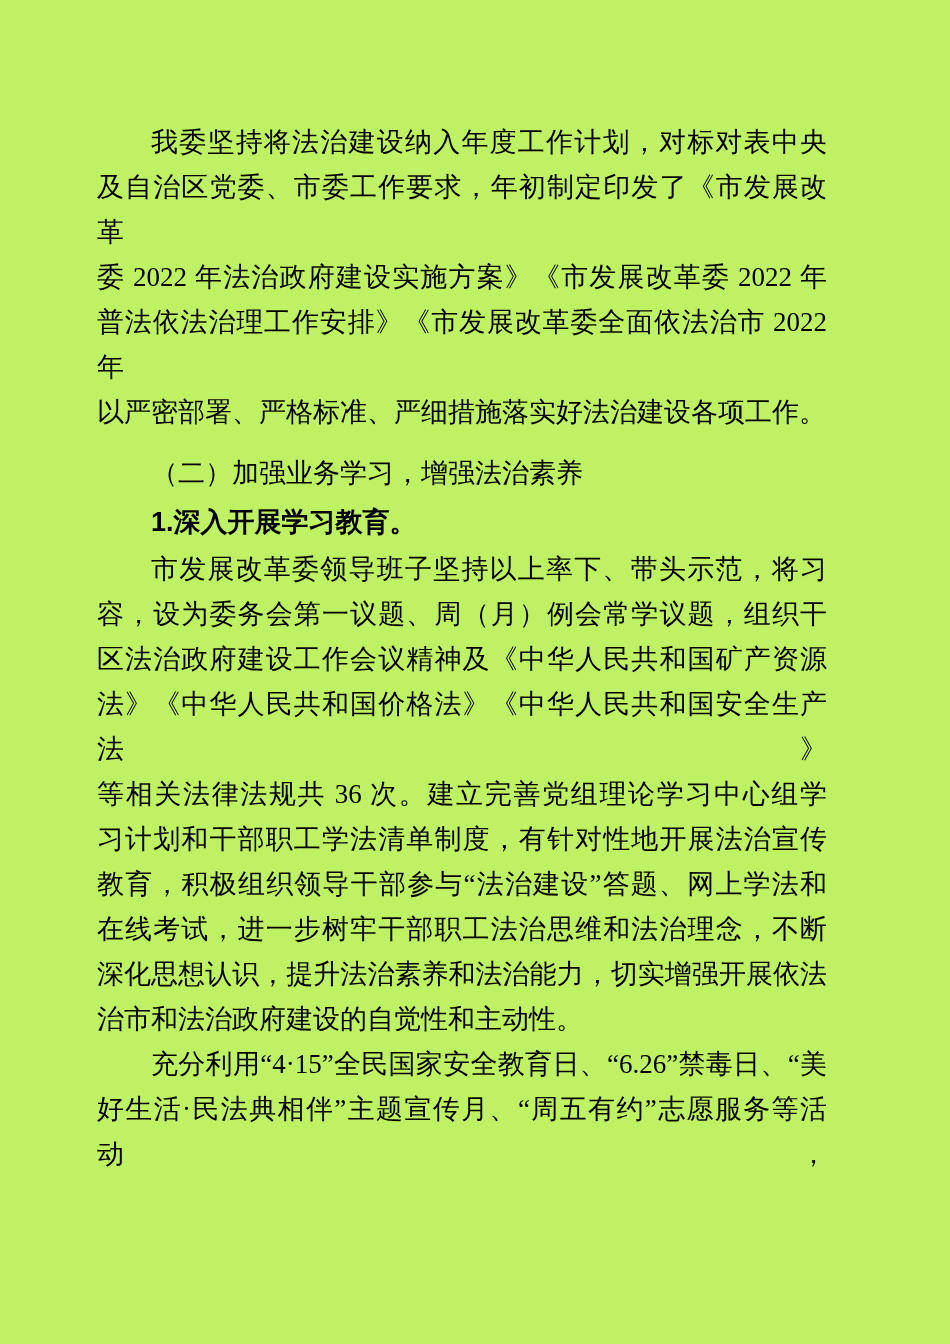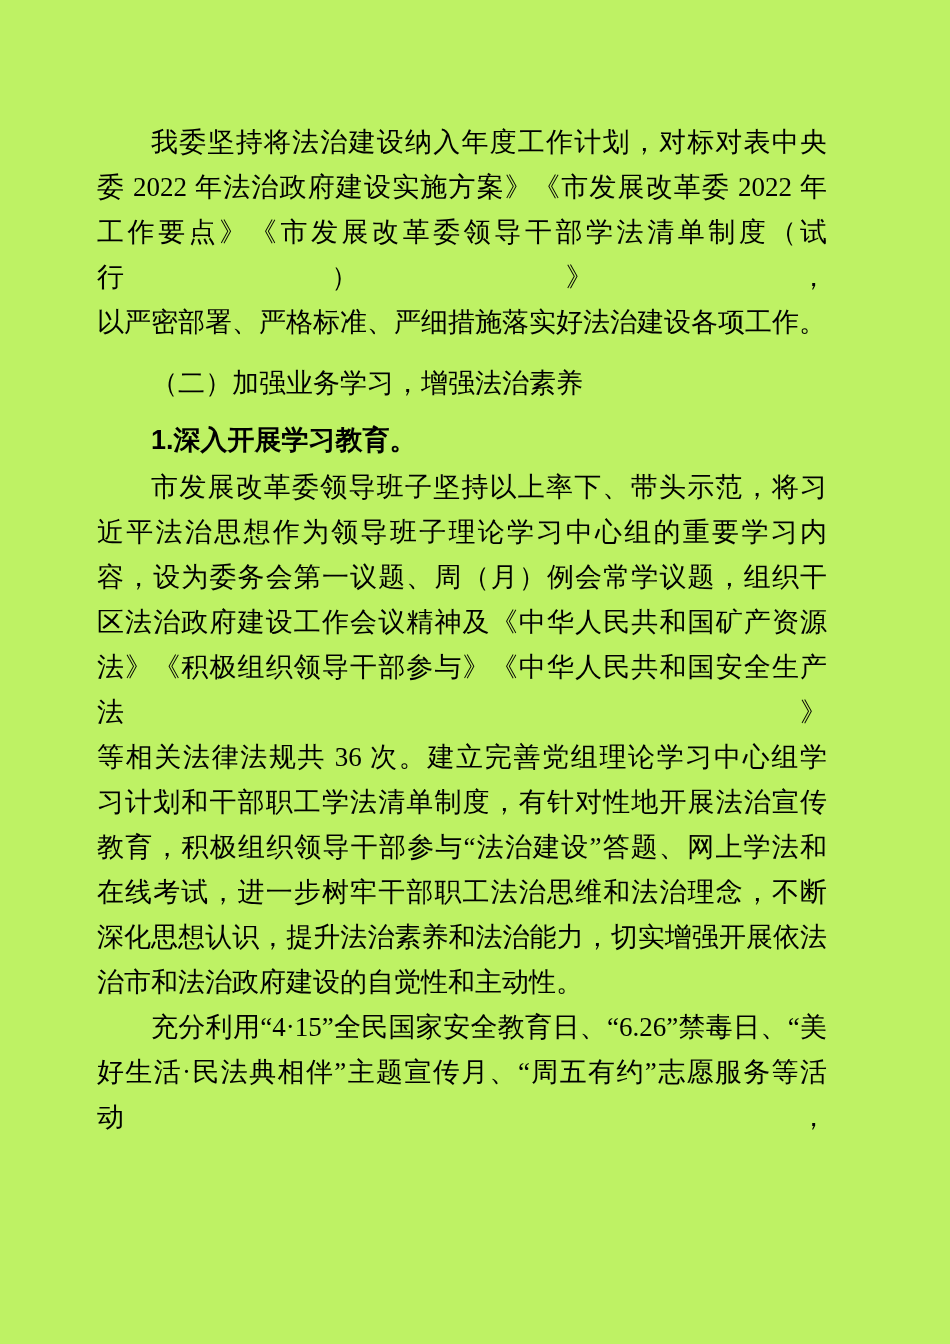--- a/index.html
+++ b/index.html
@@ -40,51 +40,51 @@
   .line.indent {
     text-indent: 54px;
   }
   .para-subheading {
     margin-top: 16px;
   }
   .para-subheading .line {
     font-family: "Liberation Serif", "DejaVu Serif", serif;
   }
   .para-bold-heading {
-    margin-top: 12px;
+    margin-top: 4px;
     margin-bottom: 2px;
   }
   .para-bold-heading .line {
     font-weight: bold;
     font-family: "Liberation Sans", "DejaVu Sans", sans-serif;
   }
 </style>
 </head>
 <body>
 
 <div class="page">
   <div class="doc-text">
       <div class="para para-body">
         <div class="line indent">我委坚持将法治建设纳入年度工作计划，对标对表中央</div>
+        <div class="line">及自治区党委、市委工作要求，年初制定印发了《市发展改 革</div>
         <div class="line">委 2022 年法治政府建设实施方案》《市发展改革委 2022 年</div>
-        <div class="line">工作要点》《市发展改革委领导干部学法清单制度（试行）》，</div>
+        <div class="line">普法依法治理工作安排》《市发展改革委全面依法治市 2022 年</div>
         <div class="line last">以严密部署、严格标准、严细措施落实好法治建设各项工作。</div>
       </div>
       <div class="para para-subheading">
         <div class="line indent last">（二）加强业务学习，增强法治素养</div>
       </div>
       <div class="para para-bold-heading">
         <div class="line indent last">1.深入开展学习教育。</div>
       </div>
       <div class="para para-body">
         <div class="line indent">市发展改革委领导班子坚持以上率下、带头示范，将习</div>
-        <div class="line">近平法治思想作为领导班子理论学习中心组的重要学习内</div>
         <div class="line">容，设为委务会第一议题、周（月）例会常学议题，组织干</div>
         <div class="line">区法治政府建设工作会议精神及《中华人民共和国矿产资源</div>
-        <div class="line">法》《积极组织领导干部参与》《中华人民共和国安全生产法》</div>
+        <div class="line">法》《中华人民共和国价格法》《中华人民共和国安全生产法》</div>
         <div class="line">等相关法律法规共 36 次。建立完善党组理论学习中心组学</div>
         <div class="line">习计划和干部职工学法清单制度，有针对性地开展法治宣传</div>
         <div class="line">教育，积极组织领导干部参与“法治建设”答题、网上学法和</div>
         <div class="line">在线考试，进一步树牢干部职工法治思维和法治理念，不断</div>
         <div class="line">深化思想认识，提升法治素养和法治能力，切实增强开展依法</div>
         <div class="line last">治市和法治政府建设的自觉性和主动性。</div>
       </div>
       <div class="para para-body">
         <div class="line indent">充分利用“4·15”全民国家安全教育日、“6.26”禁毒日、“美</div>
         <div class="line">好生活·民法典相伴”主题宣传月、“周五有约”志愿服务等活动，</div>

